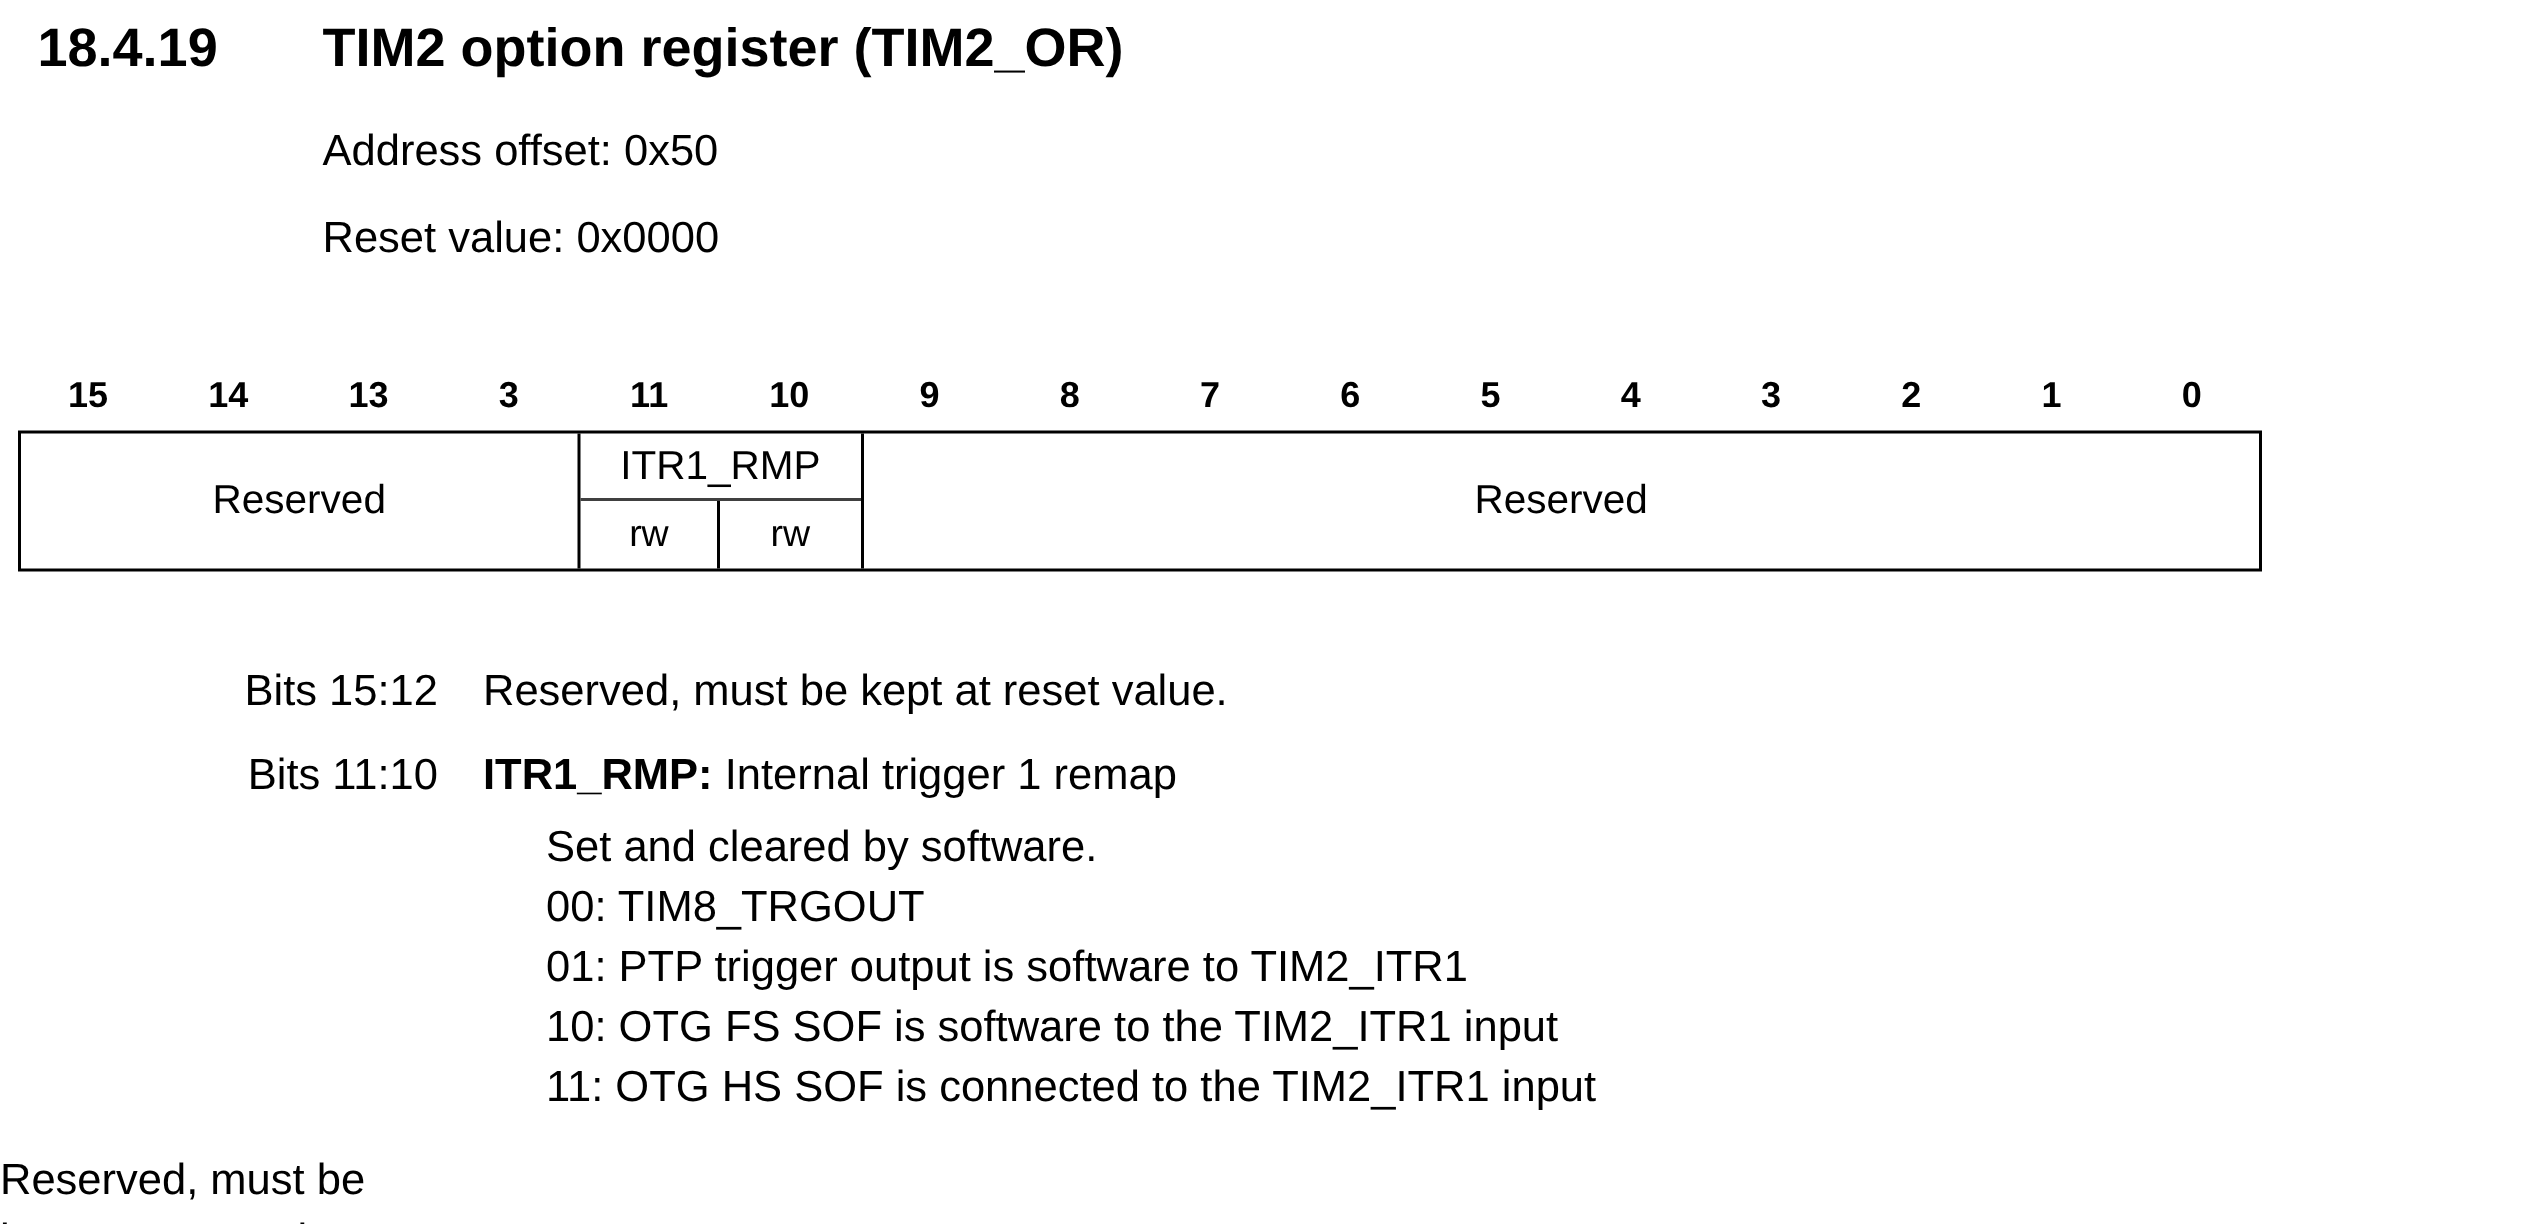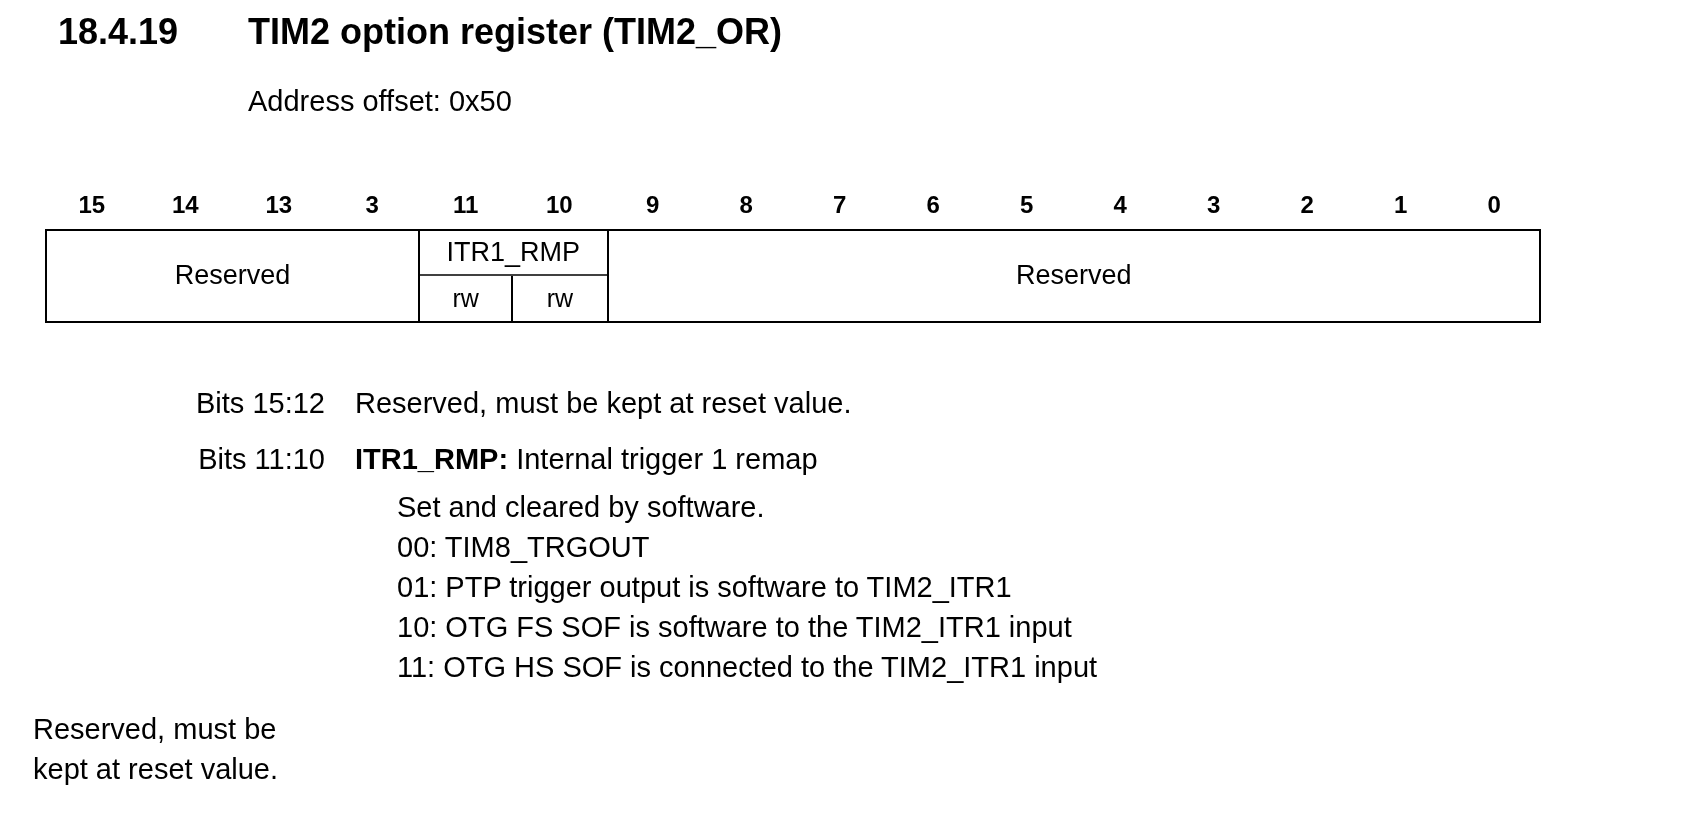--- a/index.html
+++ b/index.html
@@ -5,21 +5,20 @@
   * { margin: 0; padding: 0; box-sizing: border-box; }
   html, body { background: #ffffff; }
   .page {
     position: relative;
     width: 1544px;
     height: 816px;
     background: #ffffff;
     color: #000000;
     font-family: "Liberation Sans", sans-serif;
     overflow: hidden;
-    margin-left: 33px;
   }
 
   
   .heading {
     display: flex;
     padding: 10px 0 0 25px;
     font-size: 36px;
     font-weight: bold;
     line-height: 1.2;
   }
@@ -84,20 +83,21 @@
 <body>
 
 <div class="page">
 
   <div class="heading">
     <span class="section-number">18.4.19</span>
     <span>TIM2 option register (TIM2_OR)</span>
   </div>
 
   <div class="meta-line meta-offset">Address offset: 0x50</div>
+  <div class="meta-line meta-reset">Reset value: 0x0000</div>
 
   <div class="reg-diagram">
     <div class="bit-numbers">
       <span>15</span>
       <span>14</span>
       <span>13</span>
       <span>3</span>
       <span>11</span>
       <span>10</span>
       <span>9</span>

